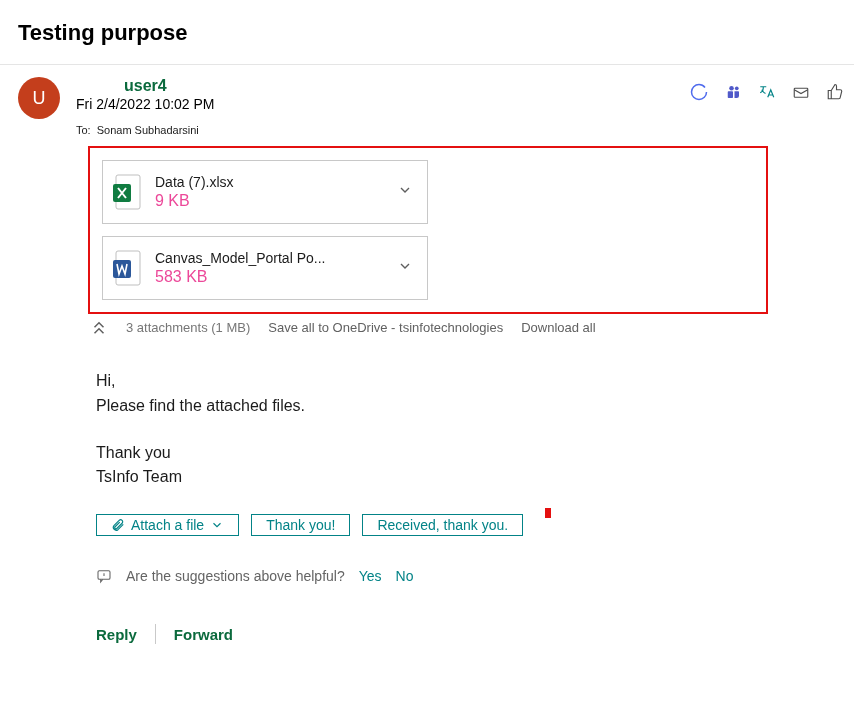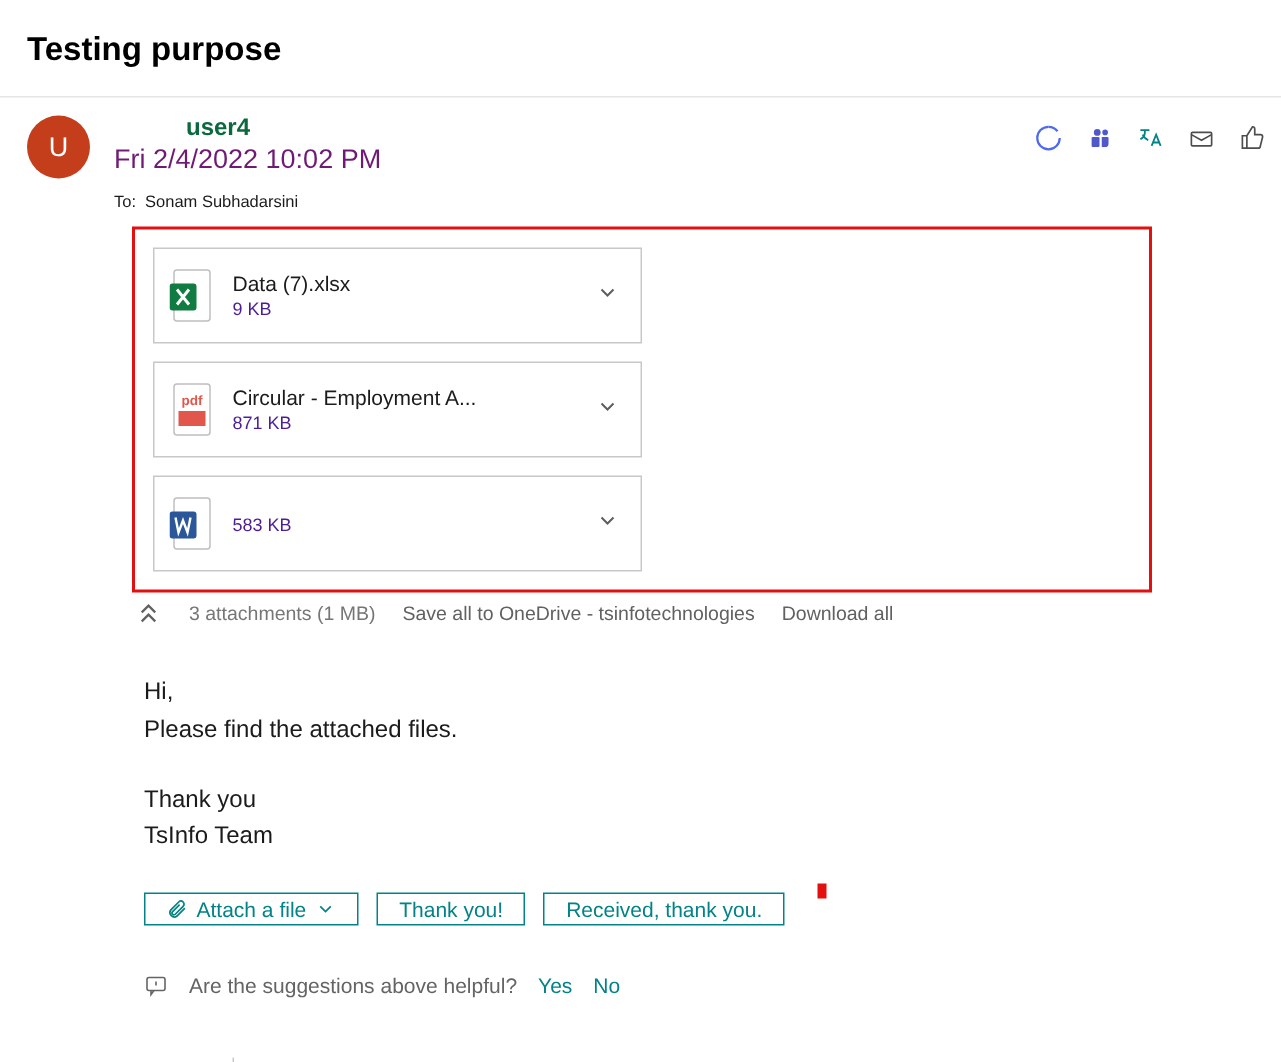--- a/index.html
+++ b/index.html
@@ -4,33 +4,33 @@
   <style>
     * { box-sizing: border-box; margin: 0; padding: 0; font-family: 'Segoe UI', Tahoma, Geneva, Verdana, sans-serif; }
     body { background: #fff; width: 854px; height: 708px; overflow: hidden; }
     .header { padding: 20px 18px 18px; border-bottom: 1px solid #e5e5e5; }
     .subject { font-size: 22px; font-weight: 600; color: #000; }
     .content { padding: 12px 0 0 18px; }
     .msg-header { display: flex; gap: 16px; position: relative; }
     .avatar { width: 42px; height: 42px; border-radius: 50%; background: #c43e1c; color: #fff; display: flex; align-items: center; justify-content: center; font-size: 18px; font-weight: 400; flex-shrink: 0; }
     .sender-block { flex: 1; }
     .sender-name { color: #0b6a3d; font-size: 16px; font-weight: 600; margin-left: 48px; }
-    .sent-date { color: #701a75; font-size: 18px; margin-top: 1px; }
+    .sent-date { color: #000000; font-size: 14px; margin-top: 1px; }
     .to-line { font-size: 11px; color: #1b1b1b; margin-top: 12px; }
     .to-line .to-label { margin-right: 6px; }
     .action-icons { position: absolute; right: 10px; top: 6px; display: flex; gap: 16px; align-items: center; }
     .action-icons svg { width: 18px; height: 18px; }
 
     .attach-area { border: 2px solid #e41010; margin: 10px 5px 0 70px; padding: 12px; width: 680px; }
     .attach-grid { display: flex; flex-wrap: wrap; gap: 12px; }
     .attachment { border: 1px solid #c8c8c8; display: flex; align-items: center; width: 326px; height: 64px; padding: 4px 10px; }
     .file-icon { width: 30px; height: 36px; flex-shrink: 0; }
     .file-info { flex: 1; margin-left: 12px; overflow: hidden; }
     .file-name { font-size: 14px; color: #1b1b1b; white-space: nowrap; overflow: hidden; text-overflow: ellipsis; max-width: 215px; }
-    .file-size { font-size: 12px; color: #4c1d95; margin-top: 2px; }
+    .file-size { font-size: 16px; color: #ec4899; margin-top: 2px; }
     .chev { padding: 4px; }
     .chev svg { width: 16px; height: 16px; }
 
     .attach-meta { margin: 6px 0 0 72px; display: flex; align-items: center; gap: 18px; font-size: 13px; color: #767676; }
     .attach-meta .collapse-icon { display:flex; align-items:center; }
     .attach-meta .lnk { color: #616161; cursor:pointer; }
 
     .body-text { margin: 34px 0 0 78px; font-size: 16px; color: #1b1b1b; line-height: 1.55; }
     .body-text div { margin: 0; }
     .gap { height: 22px; }
@@ -101,42 +101,29 @@
           </svg>
         <div class="file-info">
           <div class="file-name">Data (7).xlsx</div>
           <div class="file-size">9 KB</div>
         </div>
         <span class="chev"><svg viewBox="0 0 24 24" fill="none" stroke="#5e5e5e" stroke-width="2">
               <path d="M6 9l6 6 6-6"></path>
             </svg></span>
       </div>
 
-      <div class="attachment">
-        <svg class="file-icon" viewBox="0 0 30 36">
-            <rect x="3" y="1" width="24" height="34" rx="2" fill="#fff" stroke="#bfbfbf"></rect>
-            <text x="15" y="15" fill="#e2574c" font-size="9" font-weight="bold" text-anchor="middle">pdf</text>
-            <rect x="6" y="19" width="18" height="10" fill="#e2574c"></rect>
-          </svg>
-        <div class="file-info">
-          <div class="file-name">Circular - Employment A...</div>
-          <div class="file-size">871 KB</div>
-        </div>
-        <span class="chev"><svg viewBox="0 0 24 24" fill="none" stroke="#5e5e5e" stroke-width="2">
-              <path d="M6 9l6 6 6-6"></path>
-            </svg></span>
-      </div>
 
       <div class="attachment">
         <svg class="file-icon" viewBox="0 0 30 36">
             <rect x="3" y="1" width="24" height="34" rx="2" fill="#fff" stroke="#bfbfbf"></rect>
             <rect x="0" y="10" width="18" height="18" rx="2" fill="#2b579a"></rect>
             <path d="M4 14l2 10 3-8 3 8 2-10" stroke="#fff" stroke-width="1.6" fill="none"></path>
           </svg>
         <div class="file-info">
+          <div class="file-name">Canvas_Model_Portal Po...</div>
           <div class="file-size">583 KB</div>
         </div>
         <span class="chev"><svg viewBox="0 0 24 24" fill="none" stroke="#5e5e5e" stroke-width="2">
               <path d="M6 9l6 6 6-6"></path>
             </svg></span>
       </div>
     </div>
   </div>
 
   <div class="attach-meta">

